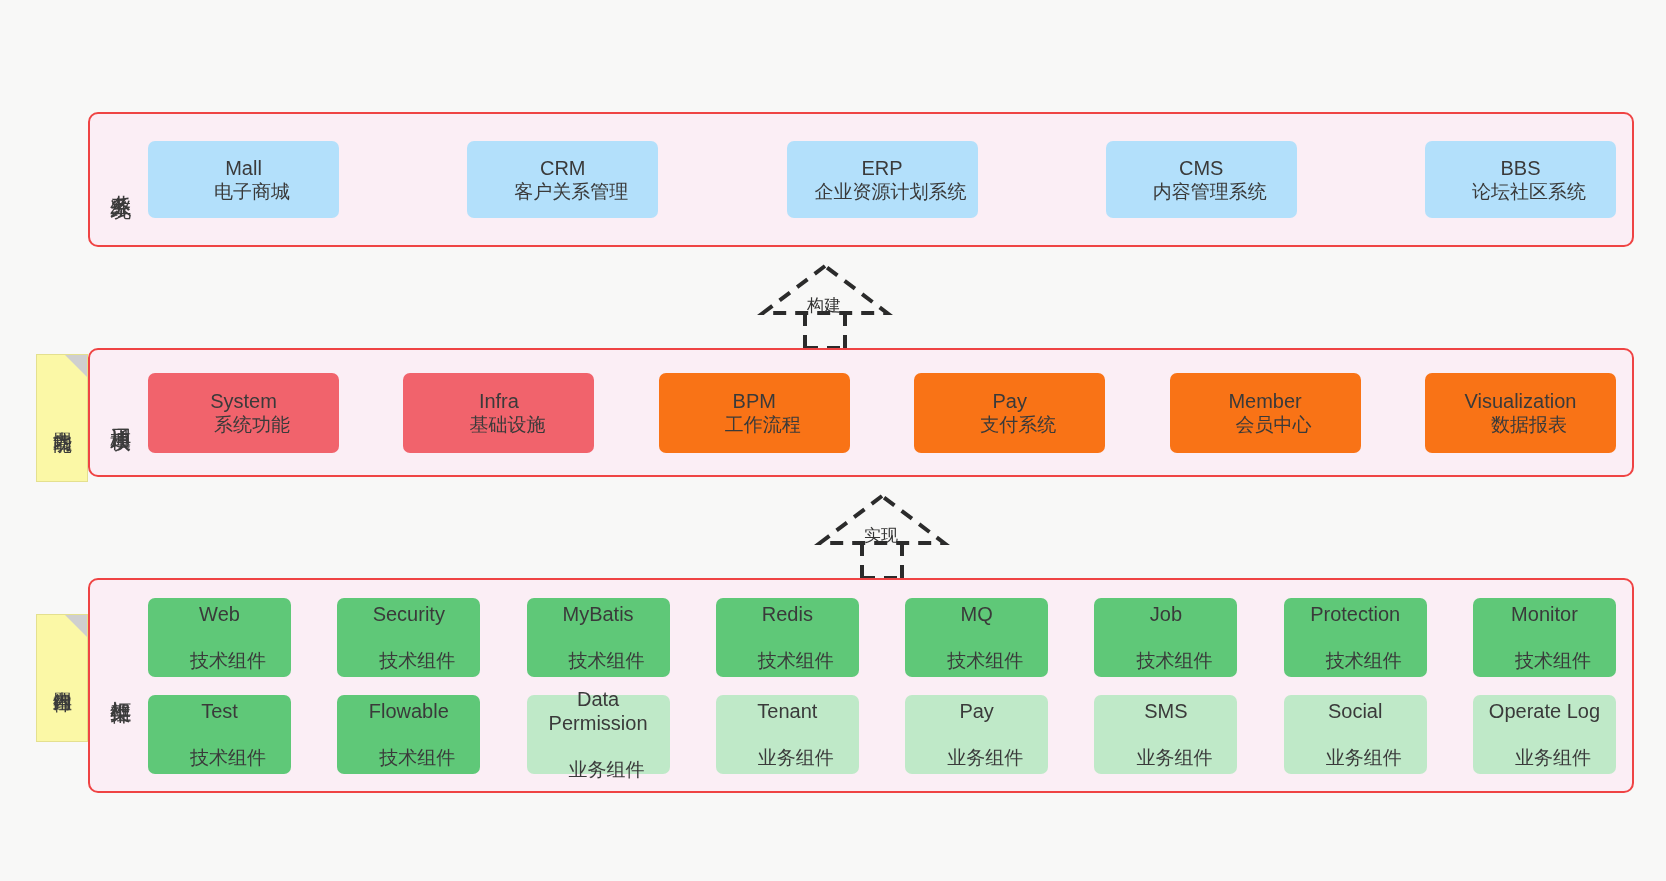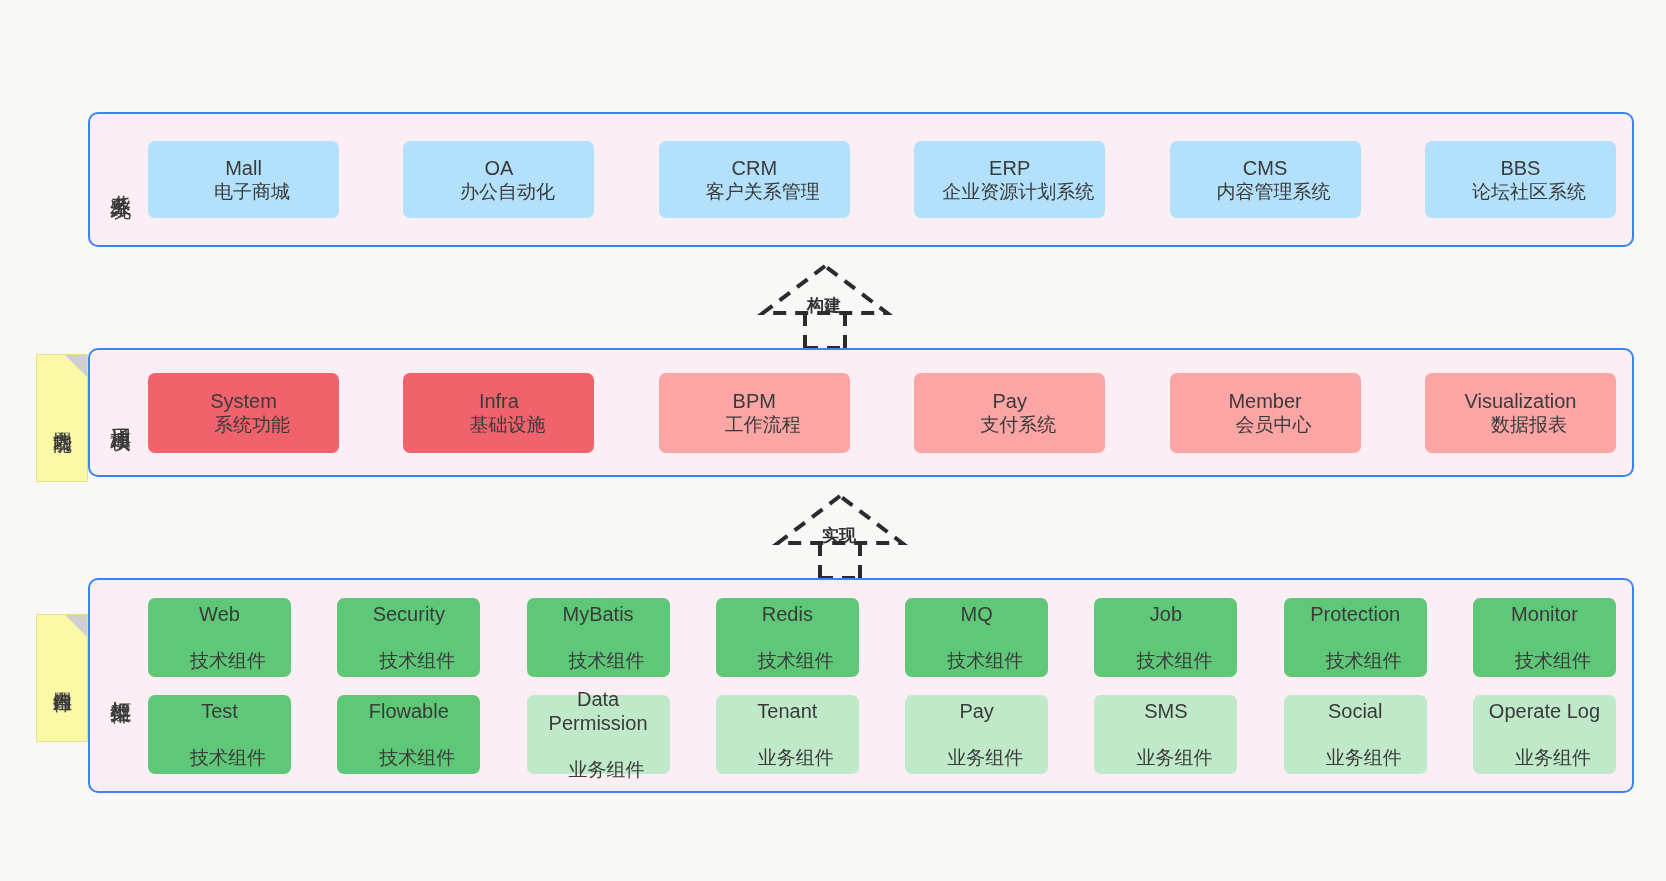--- a/index.html
+++ b/index.html
@@ -19,21 +19,21 @@
 
   .canvas {
     position: absolute;
     inset: 0;
   }
 
   
   .layer {
     position: absolute;
     background: #fbeef5;
-    border: 2px solid #3b82f6;
+    border: 2px solid #ef4444;
     border-radius: 10px;
     box-sizing: border-box;
     display: flex;
     align-items: stretch;
   }
 
   .layer-title {
     flex: 0 0 auto;
     width: 34px;
     display: flex;
@@ -88,21 +88,21 @@
     color: #3a3a3a;
   }
   .card .cn {
     font-size: 19px;
     color: #3a3a3a;
     padding-left: 17px;
   }
 
   .card-blue { background: #b3e0fb; }
   .card-red-strong { background: #f1636c; text-align: right; }
-  .card-red-light { background: #fca5a5; }
+  .card-red-light { background: #f97316; }
   .card-green-strong { background: #5fc878; }
   .card-green-light { background: #bfe9c8; }
 
   
   .biz-card { width: 191px; height: 77px; }
   .mod-card { width: 191px; height: 80px; }
   .fw-card  { width: 143px; height: 79px; gap: 22px; }
 
   
   .note {
@@ -129,21 +129,20 @@
     right: 0;
     width: 0;
     height: 0;
     border-left: 22px solid transparent;
     border-top: 22px solid #cfcfcf;
   }
 
   
   .connector {
     position: absolute;
-    font-weight: bold;
   }
   .connector svg { display: block; overflow: visible; }
   .connector-label {
     position: absolute;
     font-size: 17px;
     color: #333333;
     white-space: nowrap;
     background: transparent;
   }
 </style>
@@ -152,24 +151,20 @@
 
 <div class="canvas">
 
   <div class="layer" id="layer-business" style="left:88px; top:112px; width:1546px; height:135px;">
     <div class="layer-title">业务系统</div>
     <div class="layer-body">
       <div class="row" id="business-row">
           <div class="card biz-card card-blue">
             <div class="en">Mall</div>
             <div class="cn">电子商城</div>
-          </div>
-          <div class="card biz-card card-blue">
-            <div class="en">OA</div>
-            <div class="cn">办公自动化</div>
           </div>
           <div class="card biz-card card-blue">
             <div class="en">CRM</div>
             <div class="cn">客户关系管理</div>
           </div>
           <div class="card biz-card card-blue">
             <div class="en">ERP</div>
             <div class="cn">企业资源计划系统</div>
           </div>
           <div class="card biz-card card-blue">
@@ -222,21 +217,21 @@
             <div class="cn">会员中心</div>
           </div>
           <div class="card mod-card card-red-light">
             <div class="en">Visualization</div>
             <div class="cn">数据报表</div>
           </div>
         </div>
     </div>
   </div>
 
-  <div class="connector" style="left:770px; top:488px; width:150px; height:92px;">
+  <div class="connector" style="left:812px; top:488px; width:150px; height:92px;">
     <svg width="150" height="92" viewBox="0 0 150 92">
       <path d="M70 8 L8 55 L132 55 Z" fill="none" stroke="#2b2b2b" stroke-width="4" stroke-dasharray="13,9" stroke-linecap="butt"></path>
       <path d="M50 55 L50 92 M90 55 L90 92 M50 90 L90 90" fill="none" stroke="#2b2b2b" stroke-width="4" stroke-dasharray="13,9"></path>
     </svg>
     <div class="connector-label" style="left:52px; top:36px;">实现</div>
   </div>
 
   <div class="note" style="left:36px; top:614px; width:52px; height:128px;">
     <span class="note-fold"></span>
     <span class="note-text">内置组件</span>

